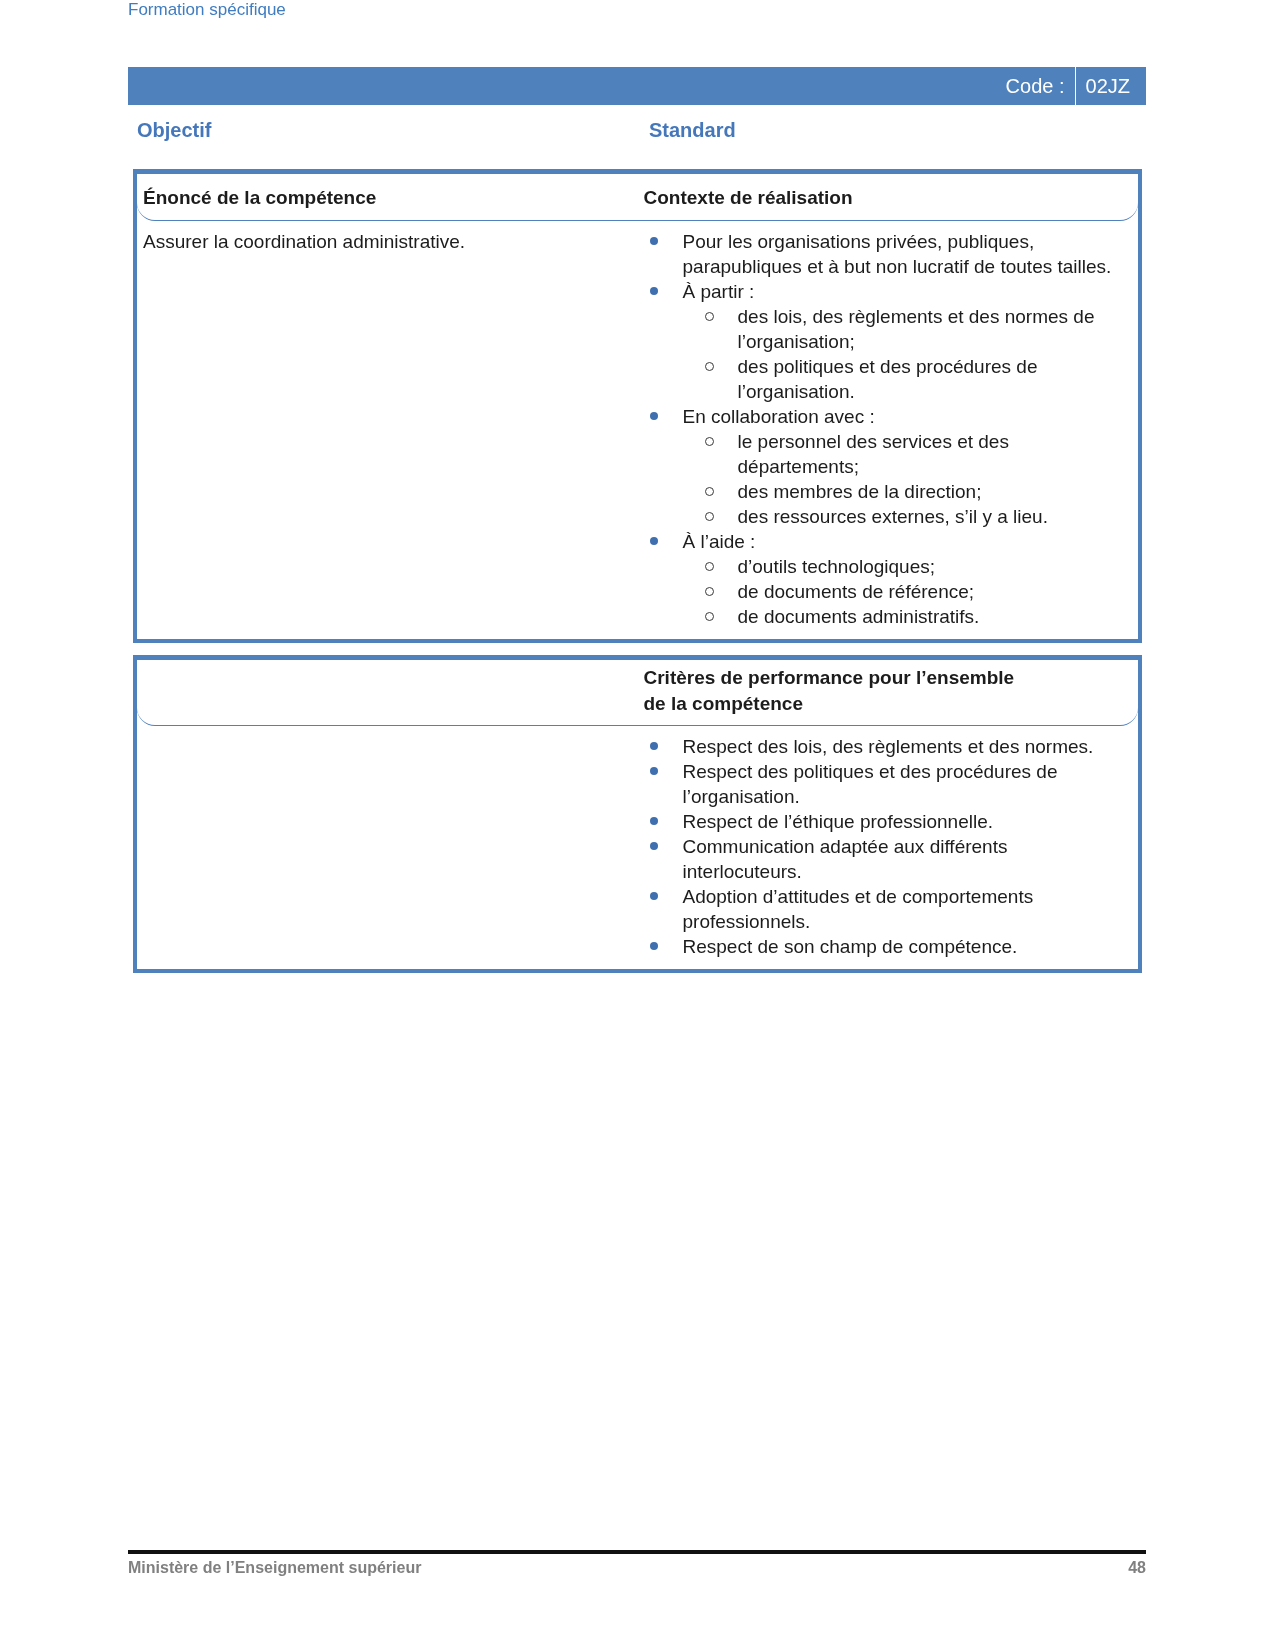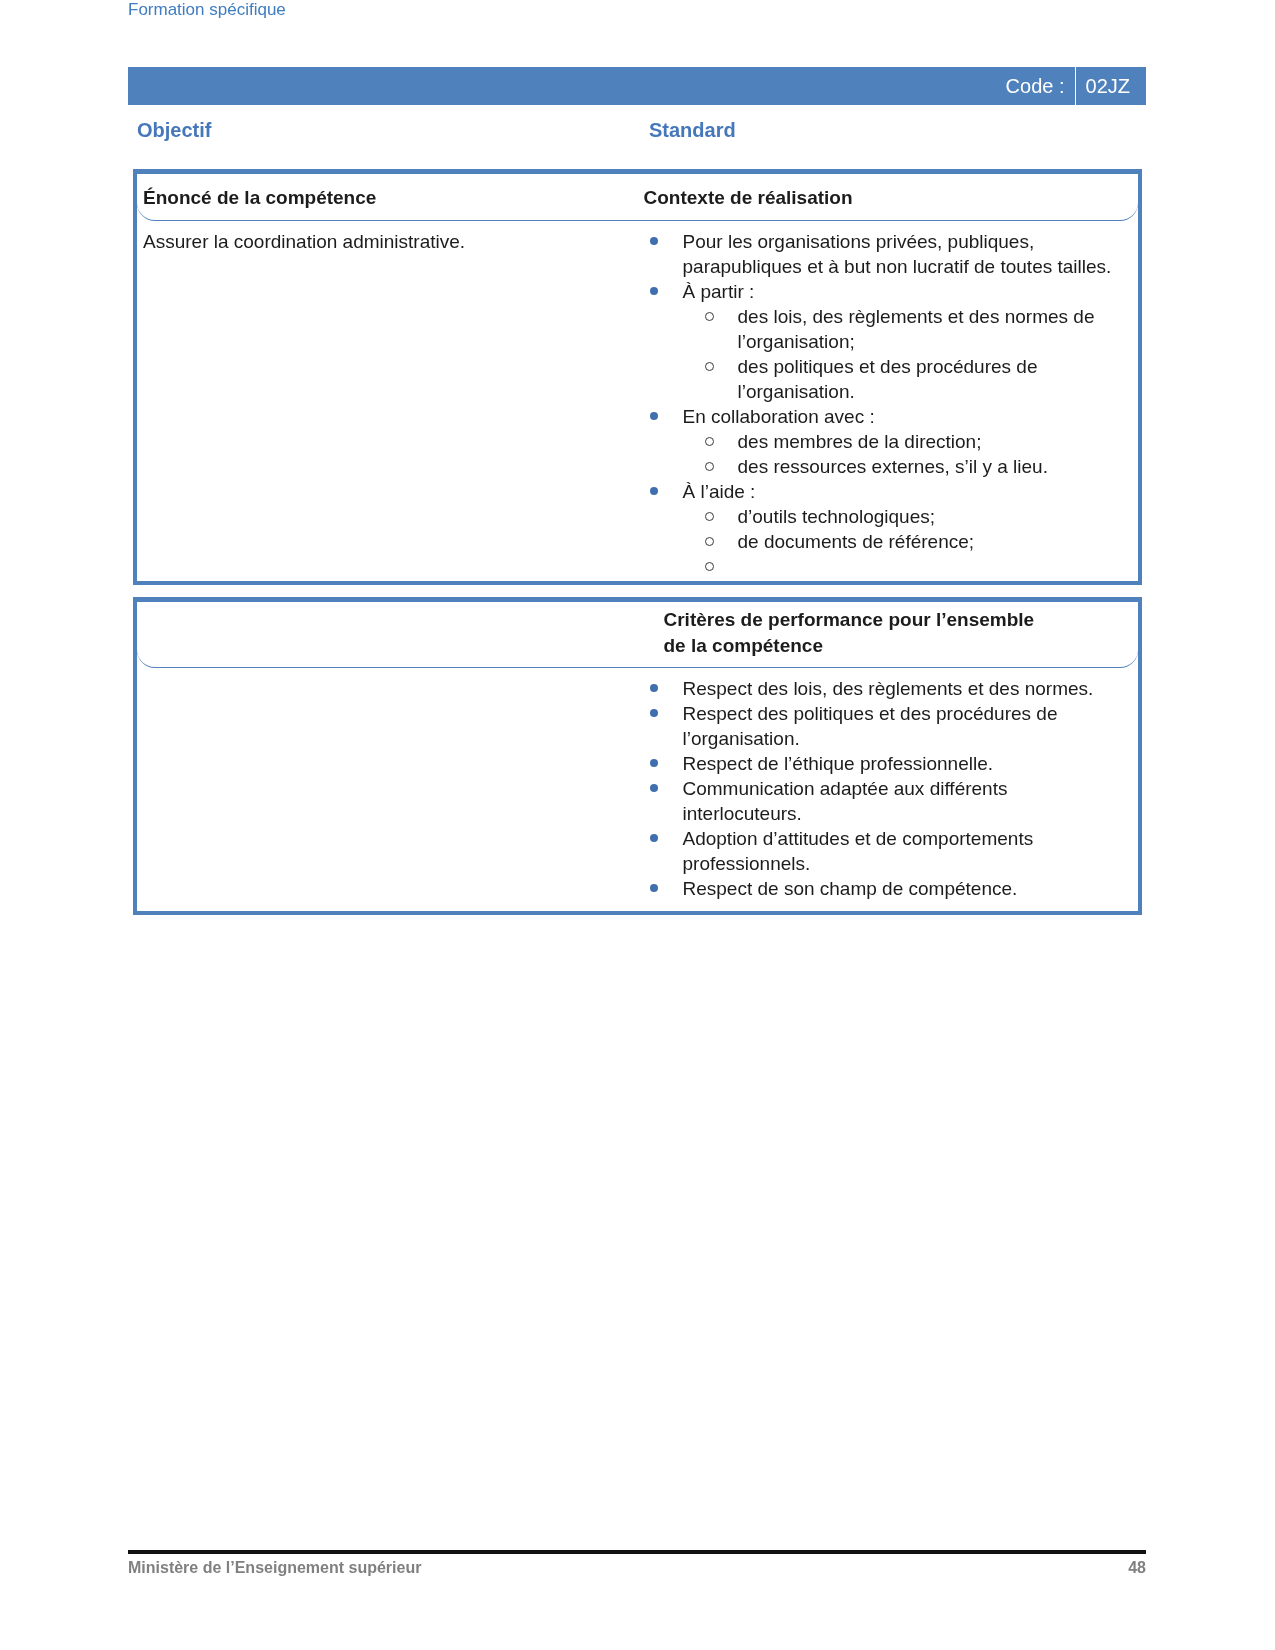--- a/index.html
+++ b/index.html
@@ -52,21 +52,21 @@
     border-bottom:1px solid #4f81bd;
     border-radius:18px;
   }
   .tbl-header .cell {
     font-weight:bold; font-size:19px; line-height:26px;
     padding:11px 6px 9px 6px;
   }
   .tbl-body { display:flex; }
   .cell { width:50%; box-sizing:border-box; }
   .tbl-body .cell { font-size:19px; line-height:25px; padding:8px 6px 10px 6px; }
-  .tbl2 .tbl-header .cell { padding-top:5px; padding-bottom:8px;margin-left:20px; }
+  .tbl2 .tbl-header .cell { padding-top:5px; padding-bottom:8px; }
 
   .li { display:flex; }
   .li .mk { flex:none; display:flex; }
   .li.lvl1 { padding-left:6px; }
   .li.lvl1 .mk { width:33px; }
   .li.lvl2 { padding-left:61px; }
   .li.lvl2 .mk { width:33px; }
   .dot  { width:8px; height:8px; border-radius:50%; background:#3f6fae; margin-top:8px; }
   .ring { width:9px; height:9px; border-radius:50%; border:1px solid #3a3a3a; box-sizing:border-box; margin-top:8px; }
   .li .txt { flex:1; }
@@ -136,20 +136,26 @@
               <div class="li lvl1">
                 <span class="mk">
                   <span class="dot"></span>
                 </span>
                 <span class="txt">En collaboration avec :</span>
               </div>
               <div class="li lvl2">
                 <span class="mk">
                   <span class="ring"></span>
                 </span>
+                <span class="txt">le personnel des services et des départements;</span>
+              </div>
+              <div class="li lvl2">
+                <span class="mk">
+                  <span class="ring"></span>
+                </span>
                 <span class="txt">des membres de la direction;</span>
               </div>
               <div class="li lvl2">
                 <span class="mk">
                   <span class="ring"></span>
                 </span>
                 <span class="txt">des ressources externes, s’il y a lieu.</span>
               </div>
               <div class="li lvl1">
                 <span class="mk">
@@ -166,20 +172,21 @@
               <div class="li lvl2">
                 <span class="mk">
                   <span class="ring"></span>
                 </span>
                 <span class="txt">de documents de référence;</span>
               </div>
               <div class="li lvl2">
                 <span class="mk">
                   <span class="ring"></span>
                 </span>
+                <span class="txt">de documents administratifs.</span>
               </div>
             </div>
         </div>
       </div>
     </div>
 
     <div class="tbl tbl2">
       <div class="tbl-header">
         <div class="cell"></div>
         <div class="cell">

